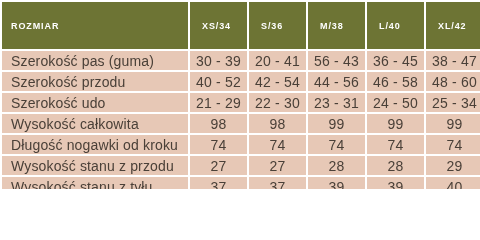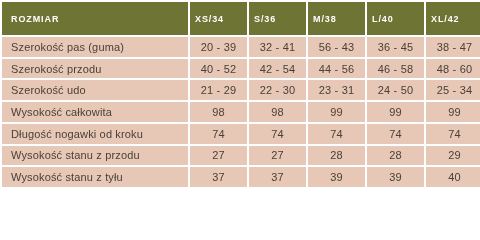--- a/index.html
+++ b/index.html
@@ -27,37 +27,37 @@
   .size-table col.size-col  { width: 57px; }
 
   
   thead th {
     background: #6d7434;
     color: #ffffff;
     font-size: 9px;
     font-weight: bold;
     letter-spacing: 0.9px;
     height: 23px;
-    padding: 5px;
+    padding: 12px;
     margin: 0;
     vertical-align: middle;
   }
   thead th.label-head {
     text-align: left;
     padding-left: 9px;
   }
   thead th.size-head {
     text-align: left;
   }
 
   
   tbody td {
     background: #e7c8b6;
     color: #4a4038;
-    font-size: 11px;
+    font-size: 14px;
     height: 19px;
     padding: 0;
     vertical-align: middle;
     font-weight: normal;
   }
   tbody td.row-label {
     text-align: left;
     padding-left: 9px;
     letter-spacing: 0.15px;
   }
@@ -84,22 +84,22 @@
       <th class="size-head">XS/34</th>
       <th class="size-head">S/36</th>
       <th class="size-head">M/38</th>
       <th class="size-head">L/40</th>
       <th class="size-head">XL/42</th>
     </tr>
   </thead>
   <tbody>
     <tr>
       <td class="row-label">Szerokość pas (guma)</td>
-      <td class="row-value">20 - 39</td>
-      <td class="row-value">32 - 41</td>
+      <td class="row-value">30 - 39</td>
+      <td class="row-value">20 - 41</td>
       <td class="row-value">56 - 43</td>
       <td class="row-value">36 - 45</td>
       <td class="row-value">38 - 47</td>
     </tr>
     <tr>
       <td class="row-label">Szerokość przodu</td>
       <td class="row-value">40 - 52</td>
       <td class="row-value">42 - 54</td>
       <td class="row-value">44 - 56</td>
       <td class="row-value">46 - 58</td>

